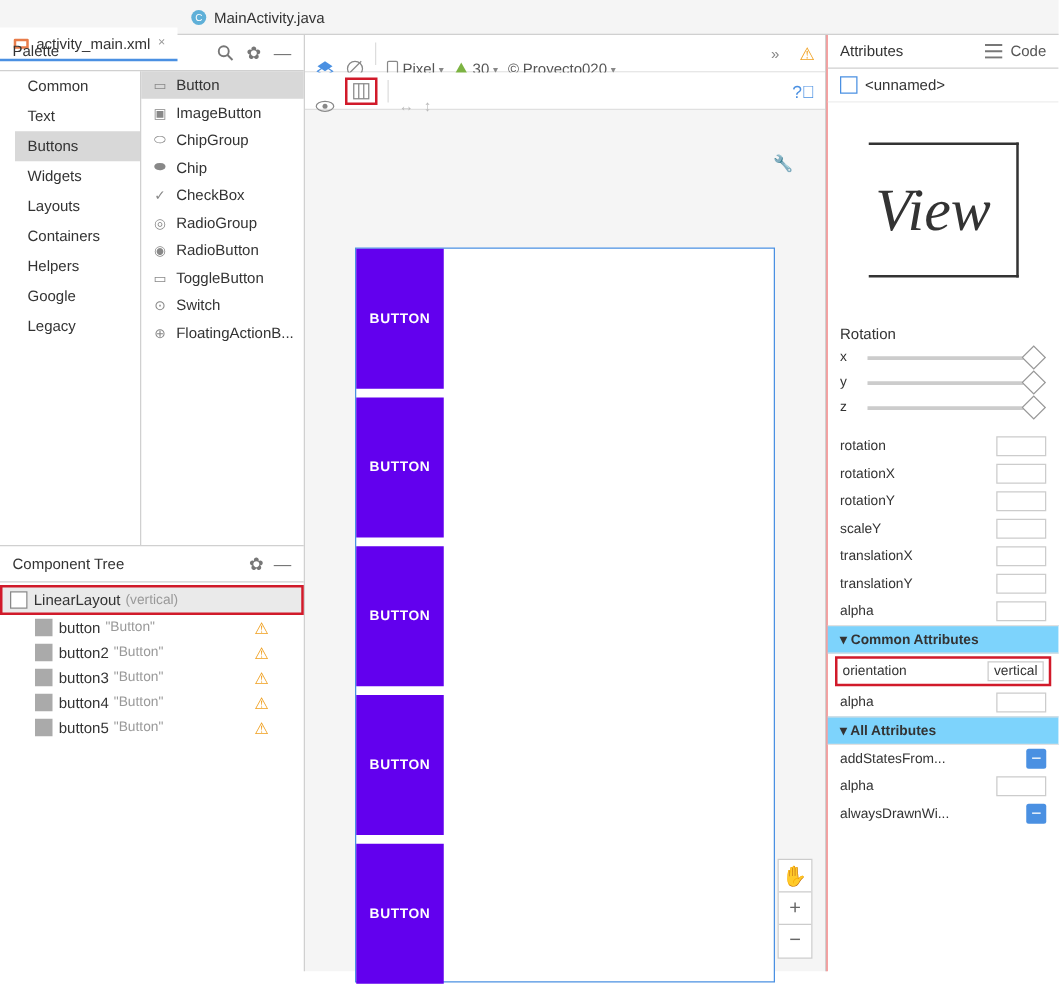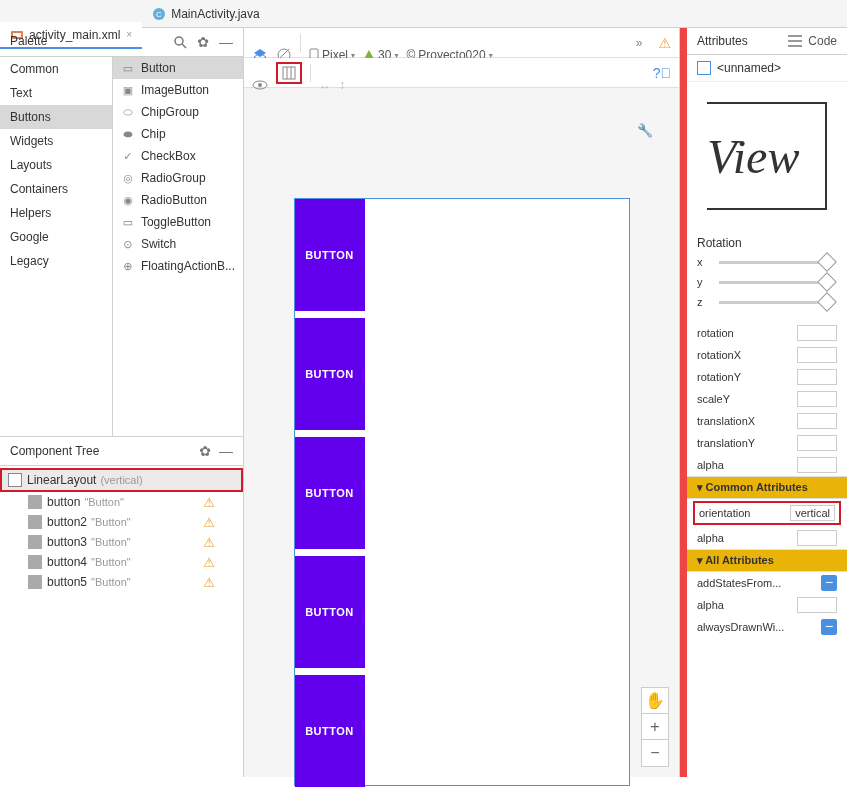--- a/index.html
+++ b/index.html
@@ -16,21 +16,21 @@
     
     .main-container { display: flex; height: calc(100% - 56px); }
     
     .left-panel { width: 244px; display: flex; flex-direction: column; border-right: 1px solid #d0d0d0; }
     
     .palette-header { display: flex; align-items: flex-start; justify-content: space-between; padding: 6px 10px; border-bottom: 1px solid #d0d0d0; }
     .palette-header-icons { display: flex; gap: 10px; align-items: center; }
     .icon-btn { color: #777; cursor: pointer; font-size: 14px; }
     
     .palette-body { display: flex; flex: 0 0 380px; border-bottom: 1px solid #d0d0d0; }
-    .category-list { width: 116px; border-right: 1px solid #d0d0d0; }
+    .category-list { width: 116px; border-right: 1px solid #d0d0d0; padding-left: 12px; }
     .category-item { padding: 5px 10px; cursor: pointer; }
     .category-item.selected { background: #d8d8d8; }
     .component-list { flex: 1; }
     .component-item { padding: 4px 8px; cursor: pointer; display: flex; align-items: center; }
     .component-item.selected { background: #d8d8d8; }
     .component-icon { width: 14px; height: 14px; margin-right: 6px; display: inline-flex; align-items: center; justify-content: center; color: #888; font-size: 11px; }
     
     .tree-header { display: flex; align-items: center; justify-content: space-between; padding: 6px 10px; border-bottom: 1px solid #d0d0d0; }
     .tree-header-icons { display: flex; gap: 8px; }
     
@@ -58,40 +58,40 @@
     .device-canvas { flex: 1; display: flex; justify-content: center; padding-top: 110px; position: relative; }
     .device-frame { width: 336px; height: 588px; border: 1px solid #4a90e2; background: #fff; position: relative; }
     .btn-mock { width: 70px; height: 112px; margin-bottom: 7px; background: #6200ee; color: #fff; font-weight: 600; font-size: 11px; display: flex; align-items: center; justify-content: center; letter-spacing: 0.5px; }
     
     .wrench { position: absolute; top: 95px; right: 25px; color: #666; font-size: 13px; }
     
     .zoom-controls { position: absolute; right: 10px; bottom: 10px; border: 1px solid #ccc; background: #fff; width: 28px; }
     .zoom-btn { width: 26px; height: 26px; border-bottom: 1px solid #ccc; display: flex; align-items: center; justify-content: center; font-size: 16px; color: #666; cursor: pointer; }
     .zoom-btn:last-child { border-bottom: none; }
     
-    .right-panel { width: 167px; border-left: 7px solid #ef4444; overflow: hidden; }
+    .right-panel { width: 186px; border-left: 1px solid #ef4444; overflow: hidden; }
     .attr-header { padding: 6px 10px; border-bottom: 1px solid #d0d0d0; }
     .attr-name-row { padding: 6px 10px; display: flex; align-items: center; border-bottom: 1px solid #eee; }
     .attr-name-icon { width: 14px; height: 14px; border: 1px solid #4a90e2; margin-right: 6px; }
     
-    .view-preview { margin: 20px auto; width: 120px; height: 108px; border: 2px solid #333; border-left: none; display: flex; align-items: center; justify-content: flex-start; padding-right: 14px; }
+    .view-preview { margin: 32px auto; width: 120px; height: 108px; border: 2px solid #333; border-left: none; display: flex; align-items: center; justify-content: center; padding-right: 14px; }
     .view-preview-text { font-family: serif; font-size: 48px; font-style: italic; font-weight: 300; }
     
     .attr-section { padding: 6px 10px; }
     .attr-section-title { margin-bottom: 6px; }
     .slider-row { display: flex; align-items: center; margin-bottom: 8px; font-size: 11px; }
     .slider-label { width: 16px; }
     .slider-track { flex: 1; height: 3px; background: #ccc; position: relative; margin: 0 6px; }
     .slider-thumb { position: absolute; right: -3px; top: -6px; width: 14px; height: 14px; background: #fff; border: 1px solid #999; transform: rotate(45deg); }
     
     .attr-row { display: flex; align-items: center; padding: 3px 10px; font-size: 11px; }
     .attr-row-label { flex: 1; }
     .attr-row-input { width: 40px; height: 16px; border: 1px solid #ccc; }
     
-    .attr-group-header { padding: 4px 10px; font-weight: bold; font-size: 11px; border-top: 1px solid #e0e0e0; border-bottom: 1px solid #e0e0e0; background: #eab308; }
+    .attr-group-header { padding: 4px 10px; font-weight: bold; font-size: 11px; border-top: 1px solid #e0e0e0; border-bottom: 1px solid #e0e0e0; background: #7dd3fc; }
     
     .orientation-row { border: 2px solid #d11a2a; margin: 2px 6px; padding: 2px 4px; display: flex; align-items: center; }
     .orientation-row .attr-row-label { flex: 1; font-size: 11px; }
     .orientation-val { border: 1px solid #ccc; padding: 1px 4px; font-size: 11px; }
     
     .flag-icon { width: 14px; height: 10px; background: #888; display: inline-block; }
     .minus-badge { width: 16px; height: 16px; background: #4a90e2; color: #fff; font-size: 14px; line-height: 14px; text-align: center; display: inline-block; border-radius: 2px; }
     .wrench-icon:before { content: "🔧"; font-size: 10px; }
     
     svg { display: block; }

